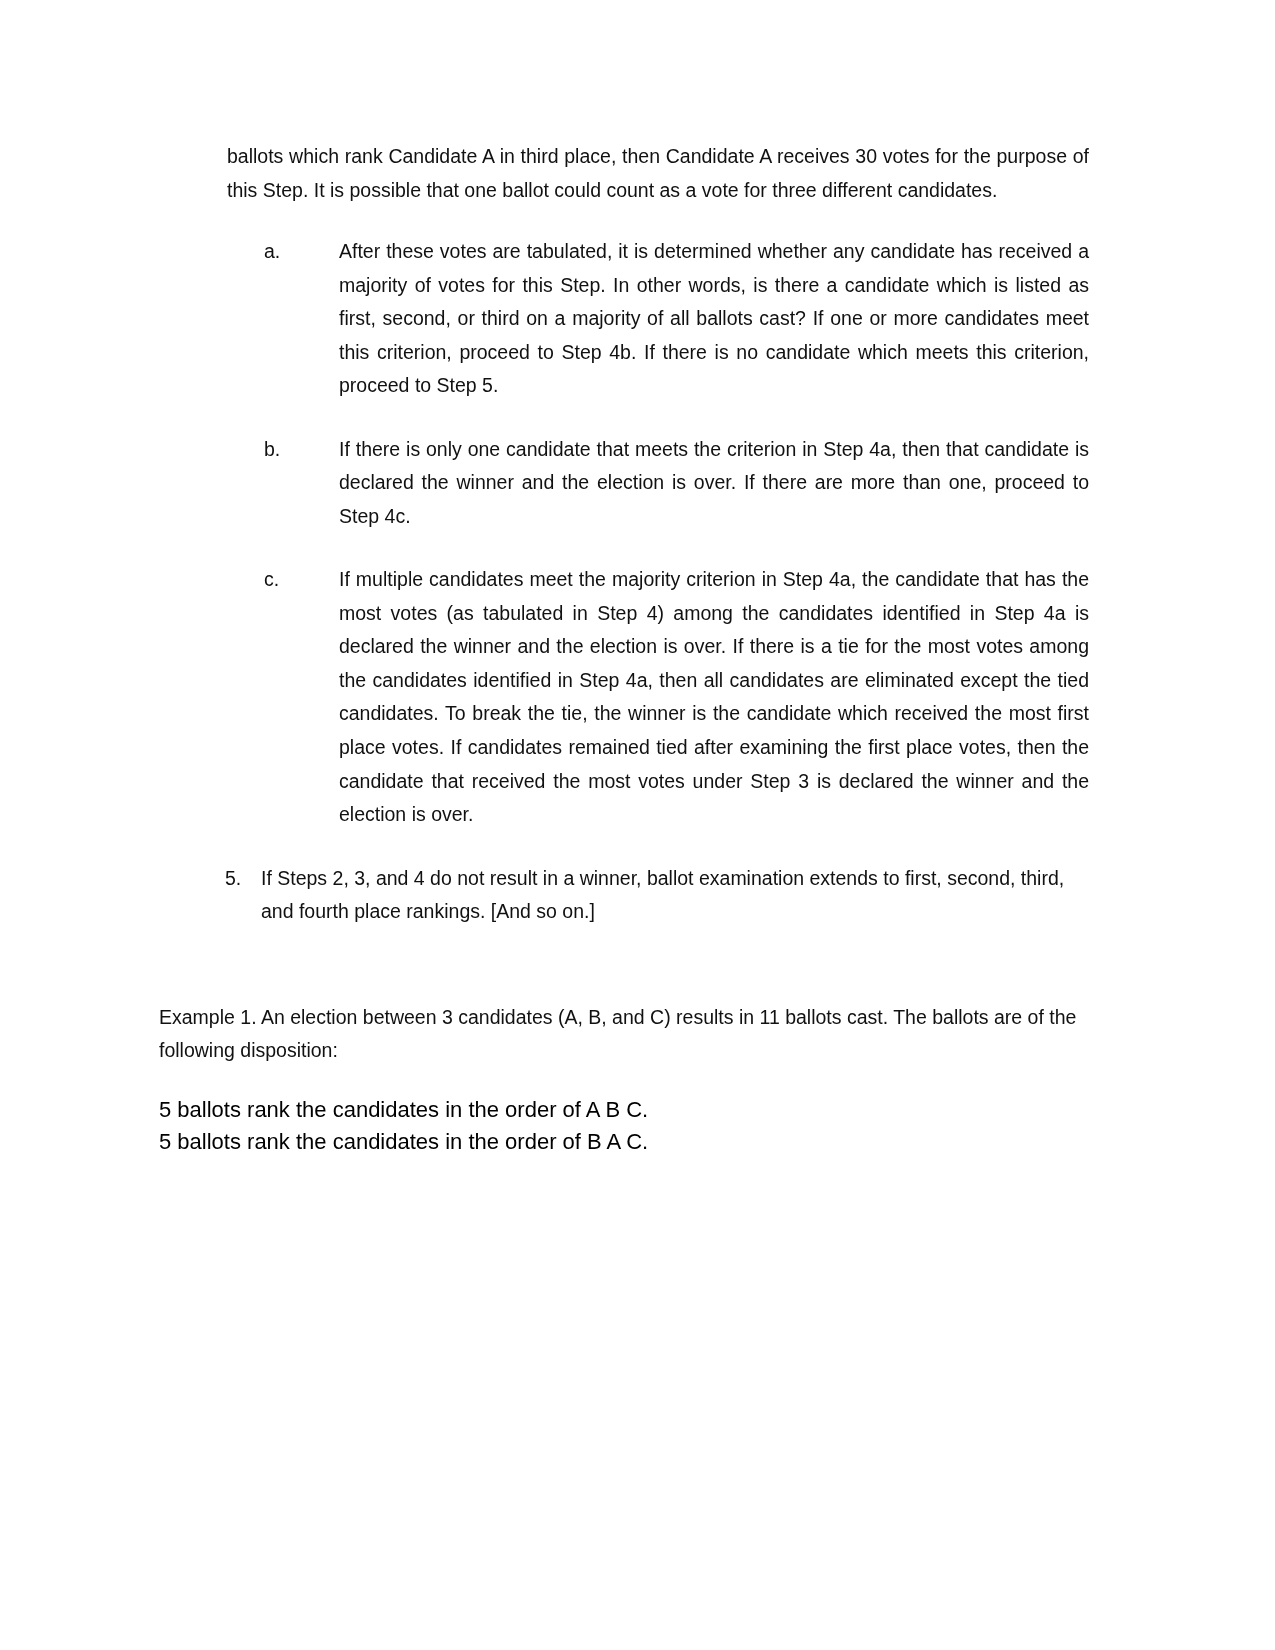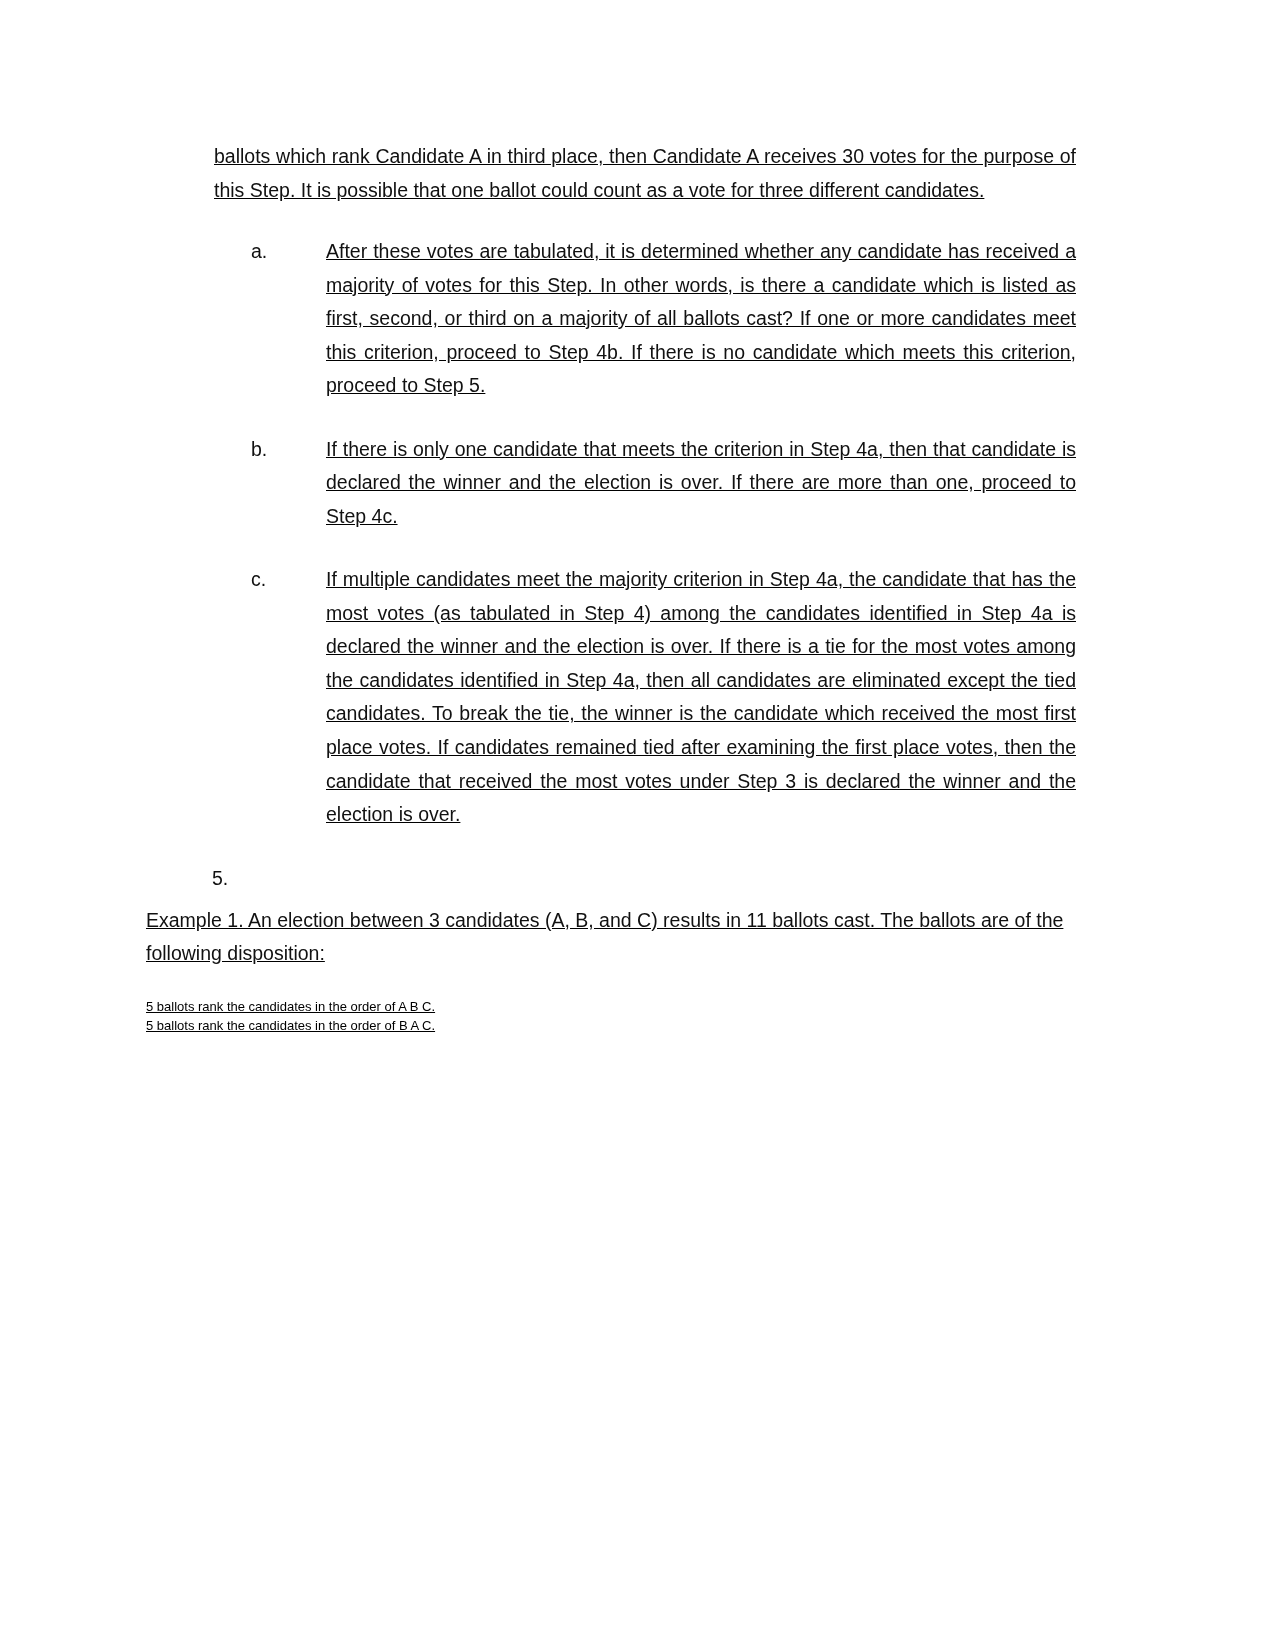--- a/index.html
+++ b/index.html
@@ -11,24 +11,23 @@
     position: relative;
     width: 1275px;
     height: 1650px;
     background: #ffffff;
     font-family: "Liberation Sans", sans-serif;
     color: #000000;
     box-sizing: border-box;
   }
   .content {
     position: absolute;
-    left: 146px;
+    left: 159px;
     top: 140px;
     width: 930px;
-    text-decoration: underline;
   }
 
   p, li {
     font-size: 19.5px;
     line-height: 1.72;
     margin: 0;
     color: #111111;
   }
 
   .para-intro {
@@ -94,21 +93,21 @@
     margin-top: 72px;
   }
   .body-para {
     margin-bottom: 26px;
     text-align: left;
   }
   .ballot-lines {
     margin-bottom: 26px;
   }
   .ballot-lines div {
-    font-size: 13px;
+    font-size: 22px;
     line-height: 1.47;
   }
   .tight {
     margin-bottom: 0;
   }
 </style>
 </head>
 <body>
 
 <div class="page">
@@ -127,20 +126,21 @@
       </li>
       <li class="alpha-item">
         <span class="alpha-marker">c.</span>
         <span class="alpha-text">If multiple candidates meet the majority criterion in Step 4a, the candidate that has the most votes (as tabulated in Step 4) among the candidates identified in Step 4a is declared the winner and the election is over.  If there is a tie for the most votes among the candidates identified in Step 4a, then all candidates are eliminated except the tied candidates. To break the tie, the winner is the candidate which received the most first place votes.  If candidates remained tied after examining the first place votes, then the candidate that received the most votes under Step 3 is declared the winner and the election is over.</span>
       </li>
     </ul>
 
     <ul class="num-list">
       <li class="num-item">
         <span class="num-marker">5.</span>
+        <span class="num-text">If Steps 2, 3, and 4 do not result in a winner, ballot examination extends to first, second, third, and fourth place rankings.  [And so on.]</span>
       </li>
     </ul>
 
     <div class="body-block">
 
       <p class="body-para">Example 1.  An election between 3 candidates (A, B, and C) results in 11 ballots cast.  The ballots are of the following disposition:</p>
 
       <div class="ballot-lines">
         <div>5 ballots rank the candidates in the order of A B C.</div>
         <div>5 ballots rank the candidates in the order of B A C.</div>

